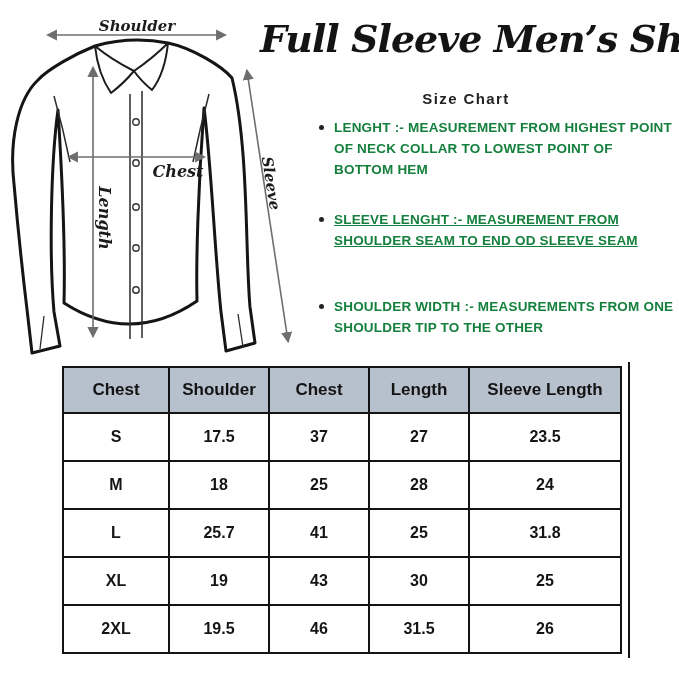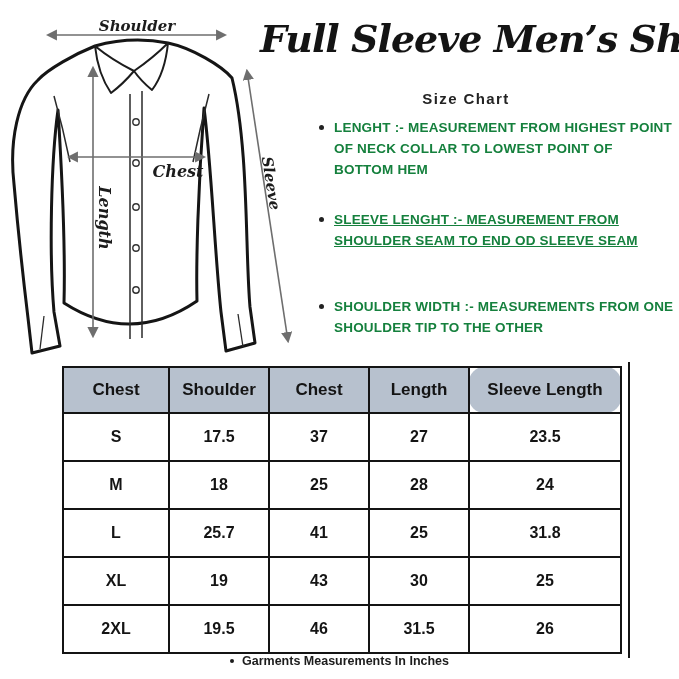--- a/index.html
+++ b/index.html
@@ -77,21 +77,21 @@
     vertical-align: middle;
     font-weight: bold;
     color: #141414;
   }
   .size-table th { height: 46px; font-size: 17px; background: #b7c1ce; }
   .size-table td { height: 48px; font-size: 16px; }
   .size-table th:nth-child(1) { width: 106px; }
   .size-table th:nth-child(2) { width: 100px; }
   .size-table th:nth-child(3) { width: 100px; }
   .size-table th:nth-child(4) { width: 100px; }
-  .size-table th:nth-child(5) { width: 152px; border-radius: 15px; }
+  .size-table th:nth-child(5) { width: 152px; }
 
   .right-accent-line {
     position: absolute;
     left: 628px; top: 362px;
     width: 2px; height: 296px;
     background: #141414;
   }
 
   
   .footnote {
@@ -213,18 +213,14 @@
           <td>2XL</td>
           <td>19.5</td>
           <td>46</td>
           <td>31.5</td>
           <td>26</td>
         </tr>
       </tbody>
   </table>
   <div class="right-accent-line"></div>
 
-  <div class="footnote">
-    <span class="dot"></span>
-    <span>Garments Measurements In Inches</span>
-  </div>
 
 </div>
 
 </body></html>

